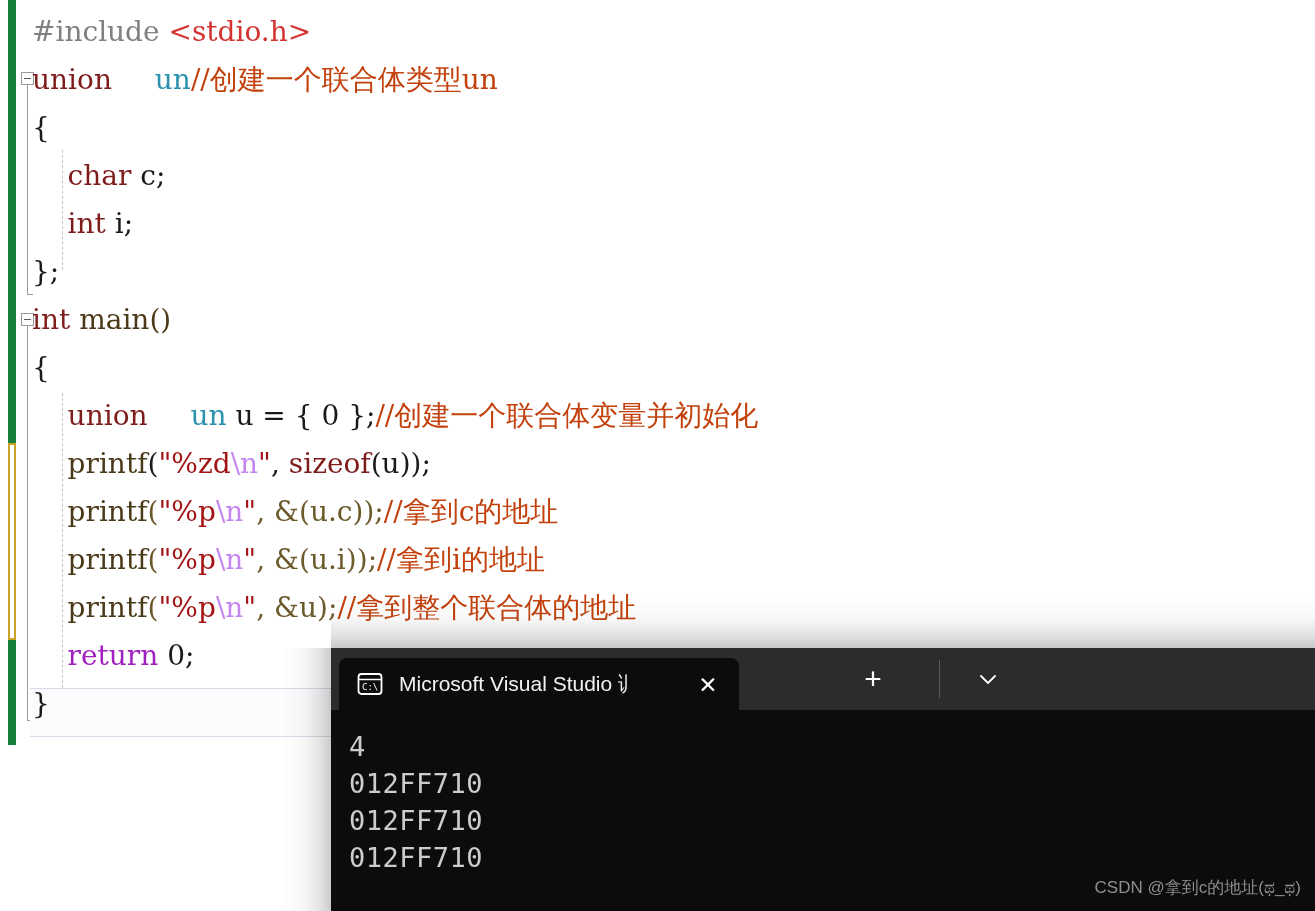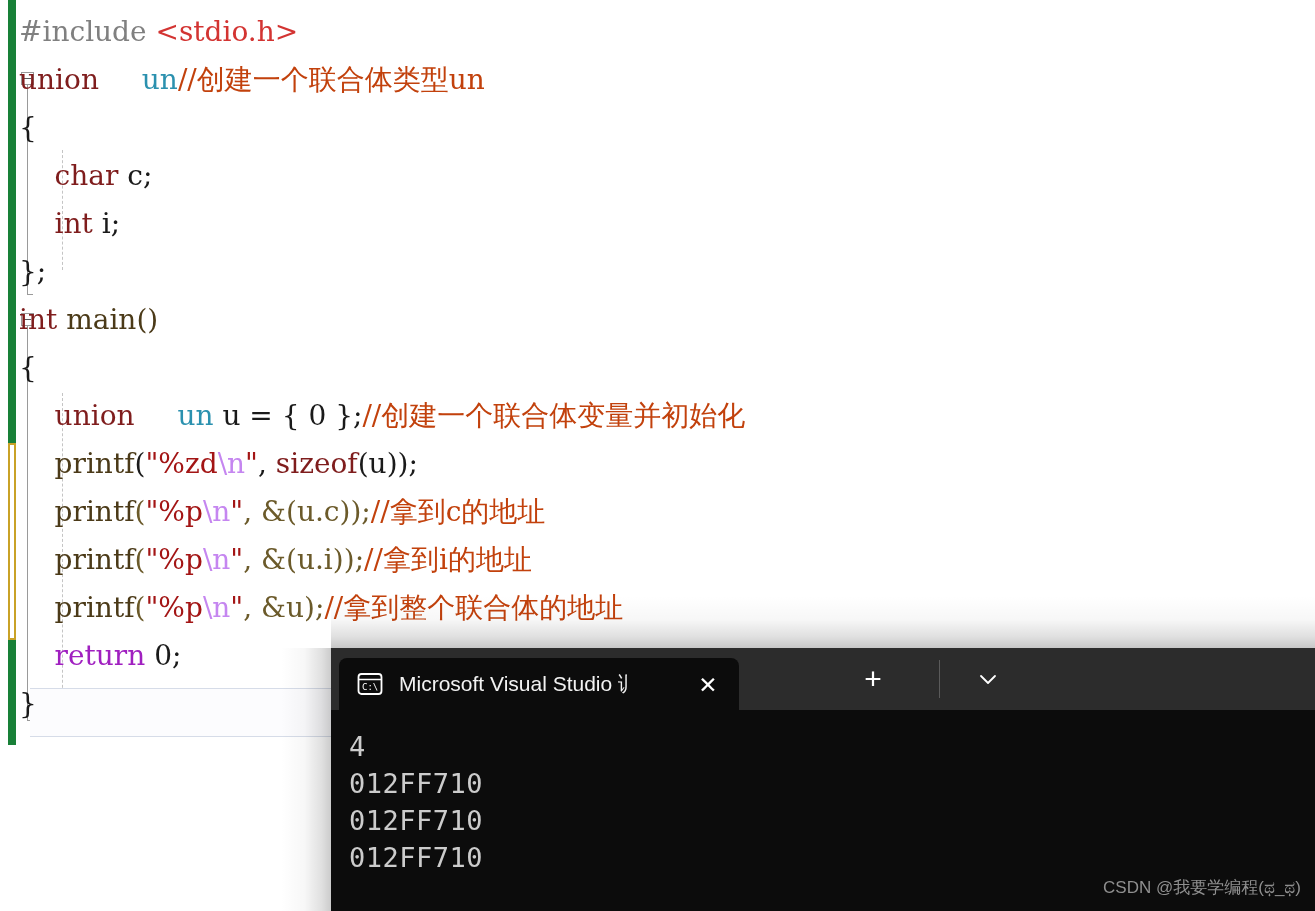--- a/index.html
+++ b/index.html
@@ -91,21 +91,21 @@
     position: absolute;
     left: 0; top: 0;
     width: 1315px; height: 760px;
     font-family: "DejaVu Serif", "Liberation Serif", serif;
     font-size: 28px;
     line-height: 48px;
     white-space: pre;
   }
   .code-line {
     position: absolute;
-    left: 19px;
+    left: 32px;
     height: 48px;
     white-space: pre;
   }
   .tok-pre      { color: #808080; }
   .tok-inc      { color: #d33432; }
   .tok-kw       { color: #7f1d1d; }
   .tok-type     { color: #2b91af; margin-left: 34px; }
   .tok-plain    { color: #1a1a1a; }
   .tok-plain-b  { color: #6b5a2a; }
   .tok-comment  { color: #c2410c; }
@@ -292,16 +292,16 @@
       </div>
     </div>
 
     <div class="term-body" id="term-body">
         <div class="term-line">4</div>
         <div class="term-line">012FF710</div>
         <div class="term-line">012FF710</div>
         <div class="term-line">012FF710</div>
       </div>
 
-    <div class="watermark">CSDN @我要学编程(ಥ_ಥ)</div>
+    <div class="watermark">CSDN @拿到c的地址(ಥ_ಥ)</div>
   </div>
 
 </div>
 
 </body></html>

